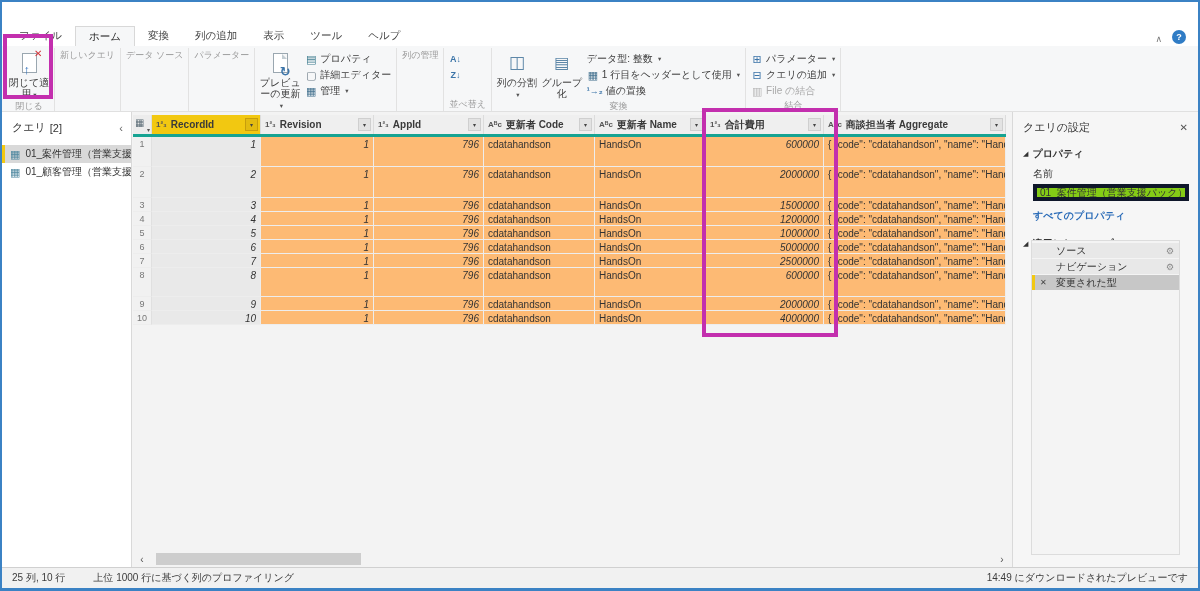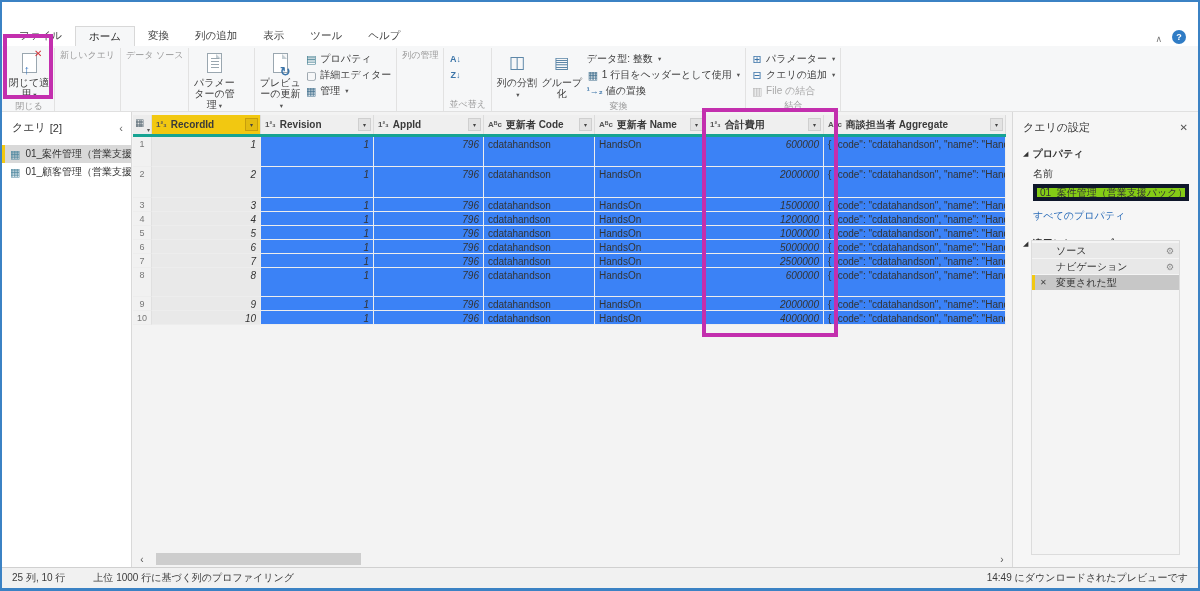--- a/index.html
+++ b/index.html
@@ -102,21 +102,21 @@
   .sb-head{display:flex; align-items:center; gap:4px; padding:8px 8px 10px 10px; font-size:11px; color:#333;}
   .sb-collapse{margin-left:auto; color:#666; font-size:11px;}
   .sb-collapse::before{content:"‹";}
   .q-item{height:18px; display:flex; align-items:center; gap:5px; padding-left:8px; white-space:nowrap; overflow:hidden; position:relative;}
   .q-item.selected{background:#d9d9d9;}
   .q-item.selected::before{content:""; position:absolute; left:0; top:0; bottom:0; width:3px; background:var(--gold);}
   .q-icon::before{content:"▦"; color:#4f88a0; font-size:11px;}
   .q-label{color:#333;}
 
   .gridwrap{flex:1; position:relative; background:#f3f3f3; overflow:hidden;}
-  #grid{display:inline-block; background:#3b82f6; margin:3px 0 16px 1px;}
+  #grid{display:inline-block; background:#fdba74; margin:3px 0 16px 1px;}
   .g-hrow{display:flex; border-bottom:3px solid var(--teal);}
   .g-corner{width:19px; height:19px; background:#ececec; border-right:1px solid #dcdcdc; position:relative; flex:none;}
   .g-corner::before{content:"▦"; color:#5a6b75; font-size:10px; position:absolute; left:2px; top:2px;}
   .g-corner::after{content:"▾"; color:#555; font-size:6px; position:absolute; right:1px; bottom:1px;}
   .g-hcell{height:19px; background:#efefef; border-right:1px solid #dcdcdc; display:flex; align-items:center;
     font-weight:bold; font-size:10px; color:#3a3a3a; padding:0 16px 0 4px; position:relative; white-space:nowrap; overflow:hidden; flex:none;}
   .g-hcell.sel{background:var(--gold);}
   .type-ico{font-size:8px; font-weight:bold; color:#555; margin-right:4px; letter-spacing:0;}
   .hdd{position:absolute; right:2px; top:3px; width:13px; height:13px; background:#e3e3e3; border:1px solid #cfcfcf;
     display:flex; align-items:center; justify-content:center; font-size:6px; color:#444;}
@@ -142,21 +142,21 @@
     font-size:10px; color:#333; padding:8px 10px;}
   .p-head{display:flex; align-items:center; font-size:11px; margin-bottom:12px;}
   .p-close{margin-left:auto; color:#555; font-size:10px;}
   .p-close::before{content:"✕";}
   .tri{font-size:7px; color:#333; margin-right:4px;}
   .tri::before{content:"◢";}
   .p-sec{display:flex; align-items:center; font-weight:bold; margin-bottom:6px;}
   .p-label{margin:2px 0 3px 10px;}
   .p-input{width:156px; margin-left:10px; height:17px; border:4px solid #0f172a; font-size:10px; padding:0 3px;
     font-family:"Liberation Sans","DejaVu Sans",sans-serif; color:#333; background:#84cc16;}
-  .p-link{display:block; margin:8px 0 14px 10px; color:var(--link); text-decoration:none;}
+  .p-link{display:block; margin:8px 0 14px 10px; color:var(--link); text-decoration:none;font-weight:bold;}
   .steps-box{position:absolute; left:18px; right:18px; top:128px; bottom:12px; background:#f4f4f4; border:1px solid #dcdcdc; padding-top:2px;}
   .step{height:15px; display:flex; align-items:center; background:#e8e8e8; margin-bottom:1px; position:relative;
     padding-left:24px; font-size:10px; color:#333;}
   .step .gear{margin-left:auto; margin-right:5px; color:#8a8a8a; font-size:9px;}
   .step .gear::before{content:"⚙";}
   .step.selected{background:#c7c7c7;}
   .step.selected::before{content:""; position:absolute; left:0; top:0; bottom:0; width:3px; background:var(--gold);}
   .step .del{position:absolute; left:8px; color:#444; font-size:8px;}
   .step .del::before{content:"✕";}
 
@@ -204,28 +204,20 @@
         </div>
         <div class="rg-label" data-name="ribbon-group-label">閉じる</div>
       </div>
       <div class="rgroup" data-name="ribbon-group-新しいクエリ">
         <div class="rg-label" data-name="ribbon-group-label">新しいクエリ</div>
       </div>
       <div class="rgroup" data-name="ribbon-group-データ ソース">
         <div class="rg-label" data-name="ribbon-group-label">データ ソース</div>
       </div>
       <div class="rgroup" data-name="ribbon-group-パラメーター">
-        <div class="rg-content">
-          <div class="btn-big" data-name="manage-parameters-button">
-            <span class="bicon">
-              <span class="doc" data-name="manage-parameters-icon"></span>
-            </span>
-            <span class="blabel" data-name="manage-parameters-label">パラメーターの管理<span class="dd" data-name="dropdown-arrow-icon"></span></span>
-          </div>
-        </div>
         <div class="rg-label" data-name="ribbon-group-label">パラメーター</div>
       </div>
       <div class="rgroup" data-name="ribbon-group-クエリ">
         <div class="rg-content">
           <div class="btn-big" data-name="refresh-preview-button">
             <span class="bicon">
               <span class="doc" data-name="refresh-preview-icon"></span>
             </span>
             <span class="blabel" data-name="refresh-preview-label">プレビューの更新<span class="dd" data-name="dropdown-arrow-icon"></span></span>
           </div>

